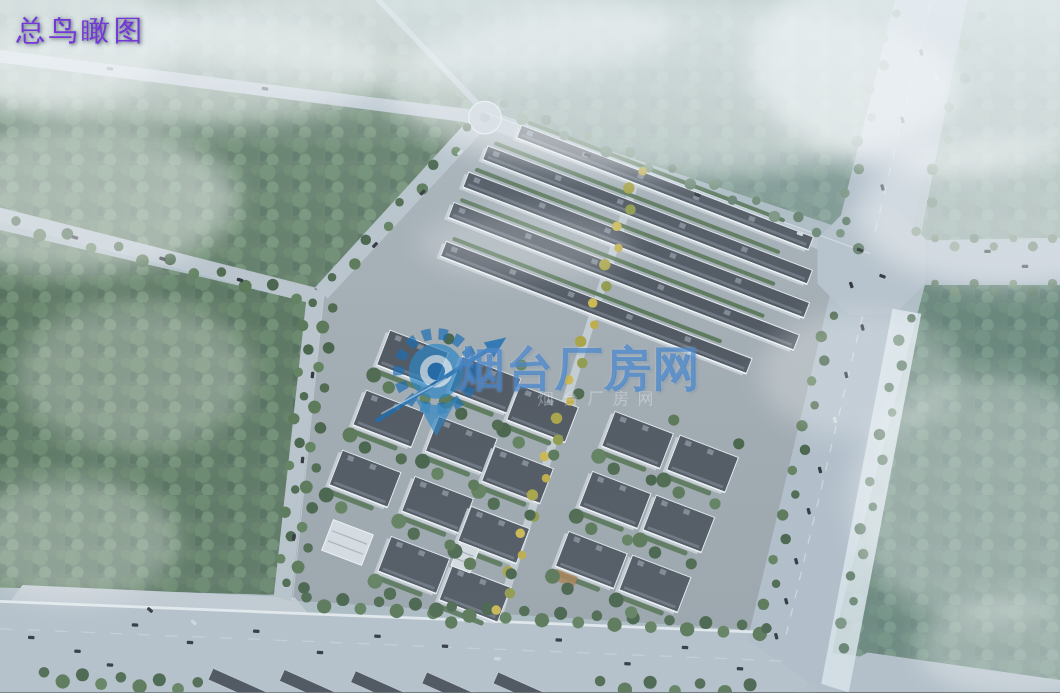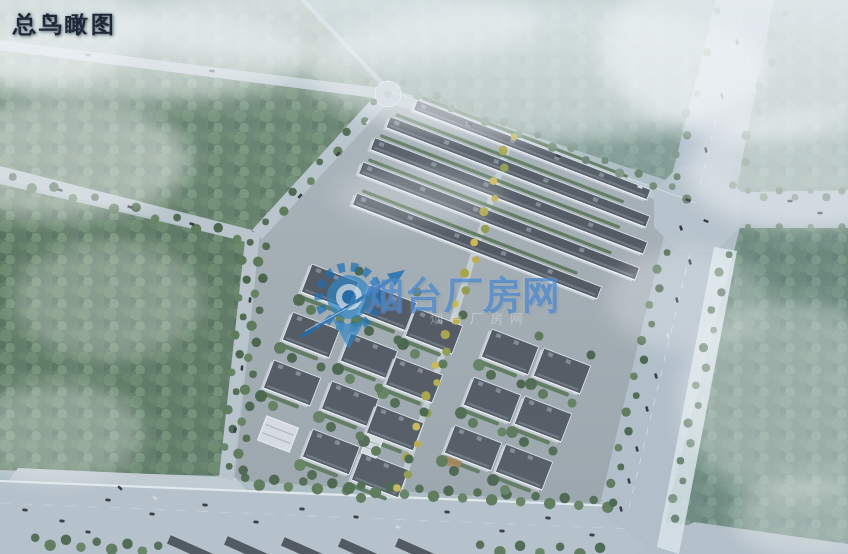--- a/index.html
+++ b/index.html
@@ -3,22 +3,22 @@
 <meta charset="utf-8">
 <style>
   html,body{margin:0;padding:0;background:#222;}
   .stage{
     position:relative;width:848px;height:554px;overflow:hidden;
     background:#aebdc4;font-family:"DejaVu Sans","Liberation Sans",sans-serif;
   }
   .scene{position:absolute;left:0;top:0;width:848px;height:554px;display:block;}
   .view-label{
     position:absolute;left:13px;top:9px;
-    font-size:23px;font-weight:bold;letter-spacing:3px;
-    color:#0f172a;opacity:.92;
+    font-size:23px;font-weight:normal;letter-spacing:3px;
+    color:#6d28d9;opacity:.92;
     text-shadow:1px 1px 3px rgba(50,70,80,.85),0 0 7px rgba(120,150,160,.45);
     z-index:30;white-space:nowrap;
   }
   .watermark{position:absolute;left:0;top:0;width:848px;height:554px;z-index:20;pointer-events:none;margin-top:24px;}
   .wm-logo{position:absolute;left:297px;top:233px;width:112px;height:96px;opacity:.82;}
   .wm-text{
     position:absolute;left:366px;top:246px;
     font-size:38px;font-weight:bold;letter-spacing:1px;
     color:rgba(43,116,198,.60);
     text-shadow:0 0 2px rgba(255,255,255,.38),1px 1px 2px rgba(30,80,140,.25);

